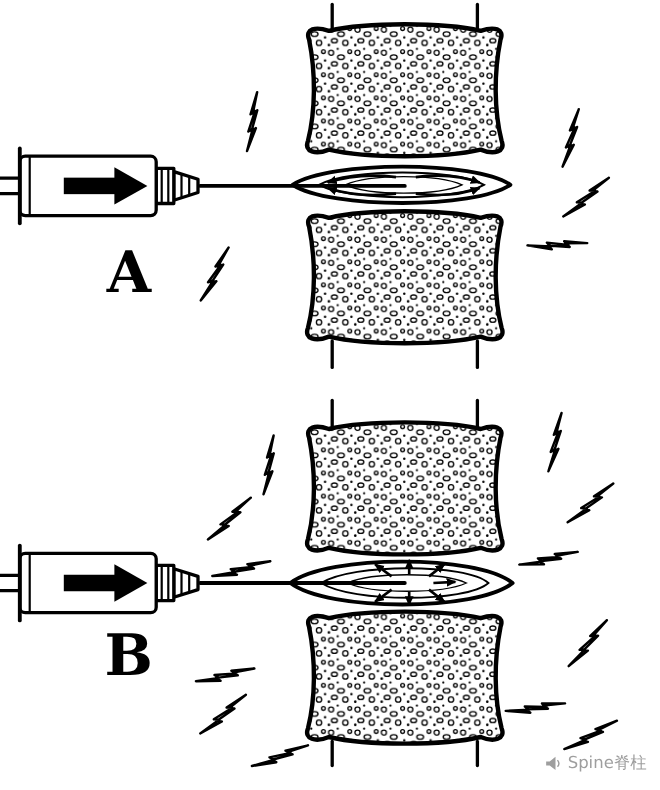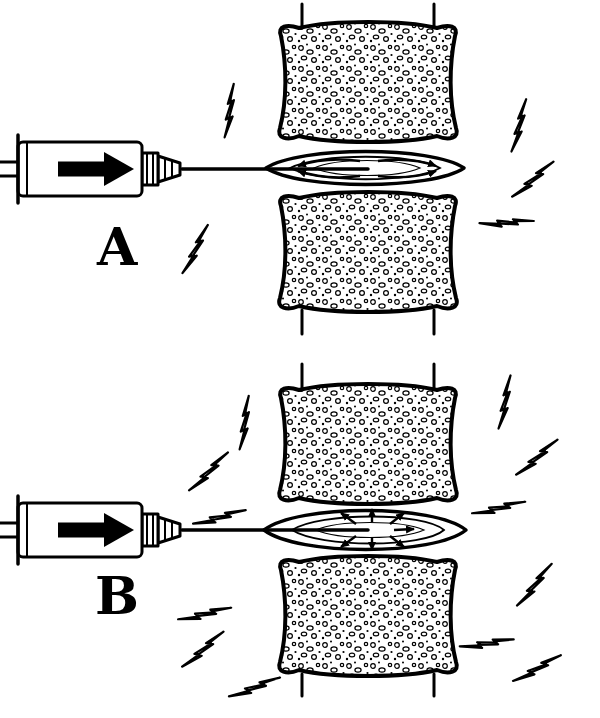--- a/index.html
+++ b/index.html
@@ -144,14 +144,21 @@
       <use href="#bolt" transform="translate(508,578) rotate(-18)"></use>
       <use href="#bolt" transform="translate(472,620) rotate(25)"></use>
       <use href="#bolt" transform="translate(515,652) rotate(4)"></use>
     </g>
 
     <text x="95" y="614" class="panel-label">B</text>
   </g>
 </svg>
 
 
+<div class="watermark">
+  <svg class="wm-icon" width="16" height="16" viewBox="0 0 16 16">
+    <path d="M1.5 6.2 h3.2 L10 2 v12 L4.7 9.8 H1.5 Z" fill="#9e9e9e"></path>
+    <path d="M11.8 5 q2.6 3 0 6" stroke="#9e9e9e" stroke-width="1.3" fill="none"></path>
+  </svg>
+  <span>Spine脊柱</span>
+</div>
 
 </div>
 
 </body></html>

